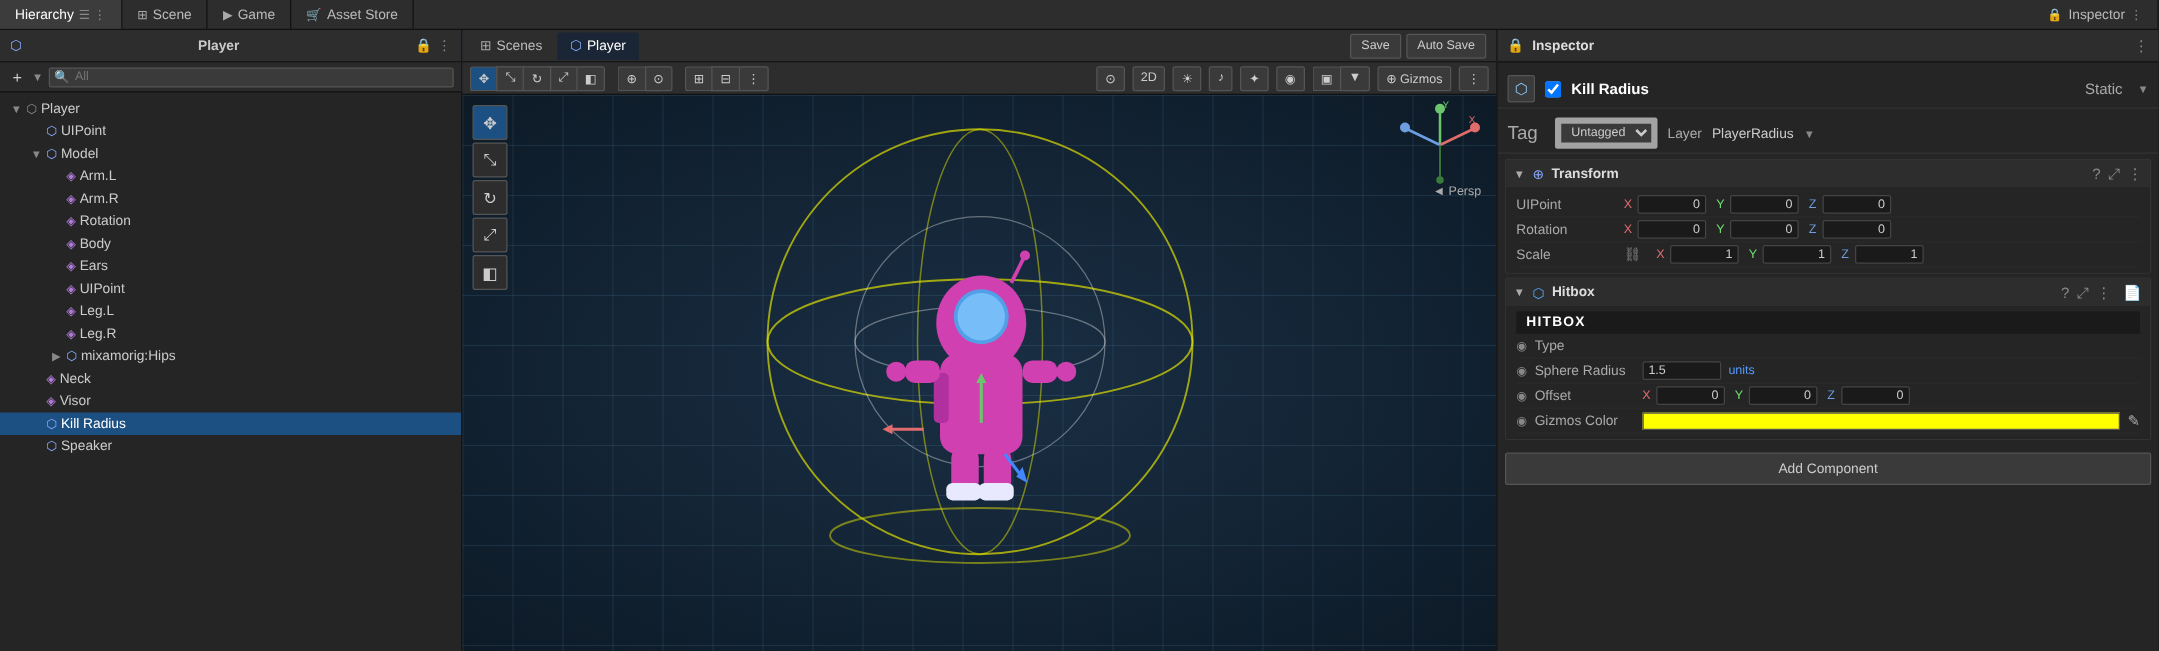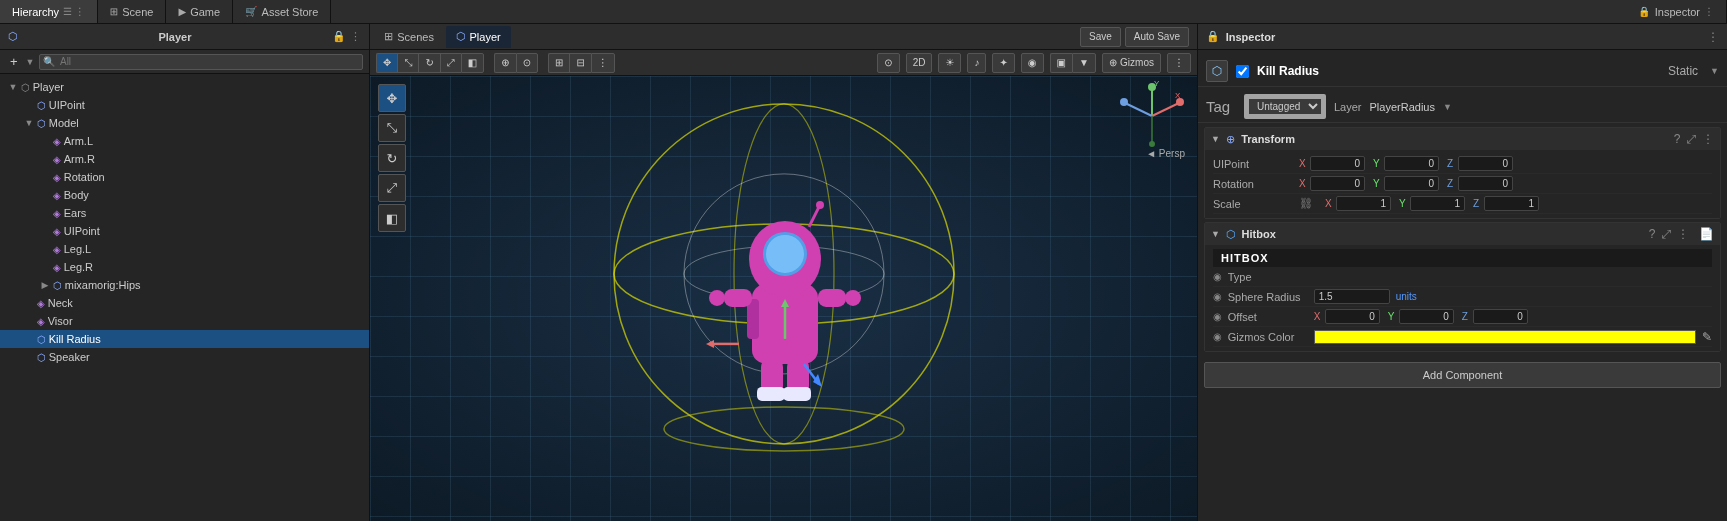--- a/index.html
+++ b/index.html
@@ -372,21 +372,21 @@
       padding: 1px 4px;
       flex: 1;
     }
     .value-input {
       background: #1a1a1a;
       border: 1px solid #444;
       border-radius: 2px;
       color: #ccc;
       font-size: 10px;
       padding: 1px 4px;
-      width: 76px;
+      width: 63px;
     }
     .units-label { color: #5599ff; font-size: 10px; cursor: pointer; }
 
     .color-row {
       display: flex;
       align-items: center;
       height: 20px;
       gap: 6px;
     }
     .color-preview {

